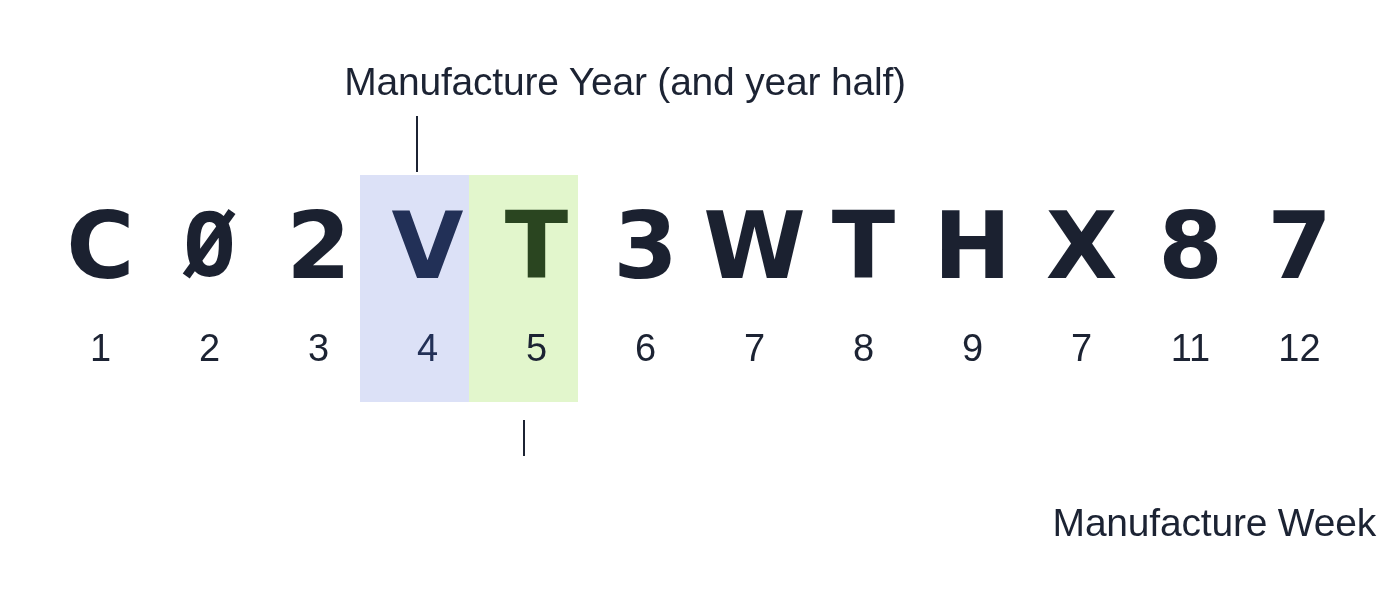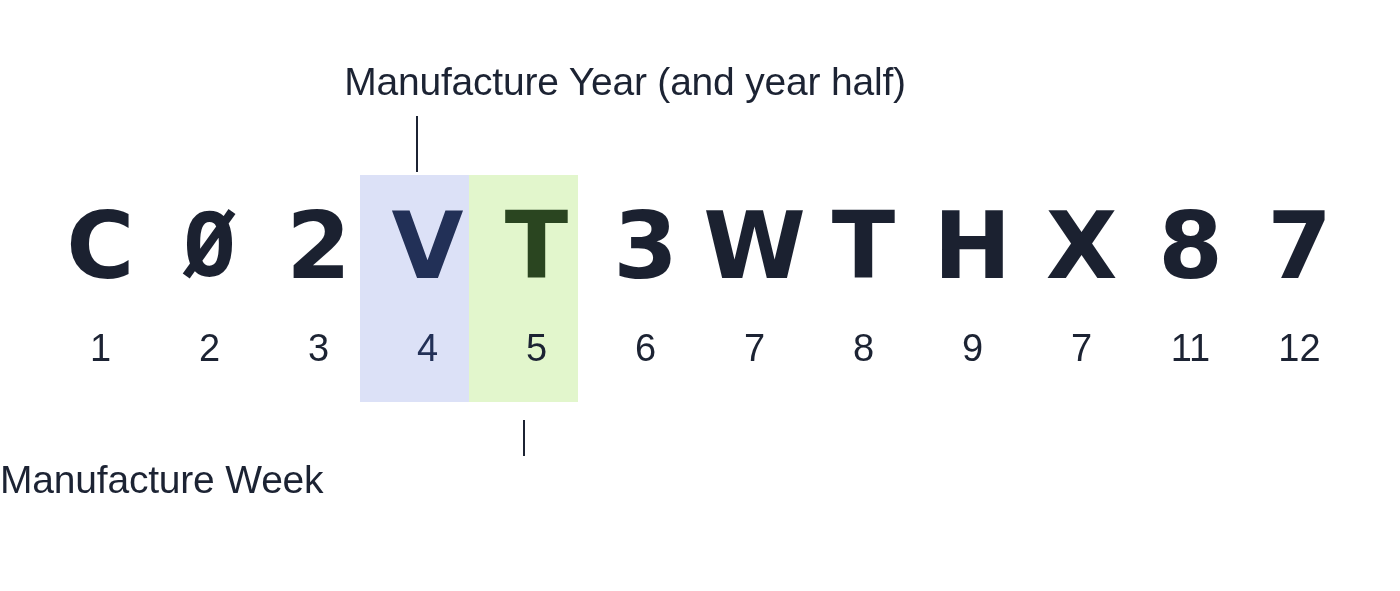--- a/index.html
+++ b/index.html
@@ -31,23 +31,23 @@
   #label-top {
     left: 0;
     top: 58px;
     width: 1250px;
     text-align: center;
     font-size: 39px;
     line-height: 48px;
   }
   #label-bottom {
     left: 0;
-    top: 456px;
+    top: 499px;
     width: 1376px;
-    text-align: left;
+    text-align: right;
     font-size: 39px;
     line-height: 48px;
   }
 
   
   .leader {
     position: absolute;
     width: 2px;
     background: #1C2333;
   }

